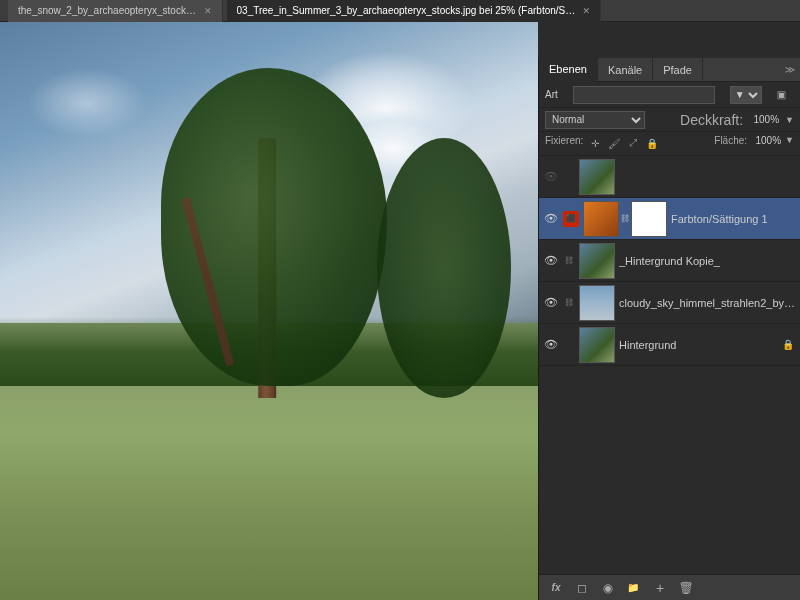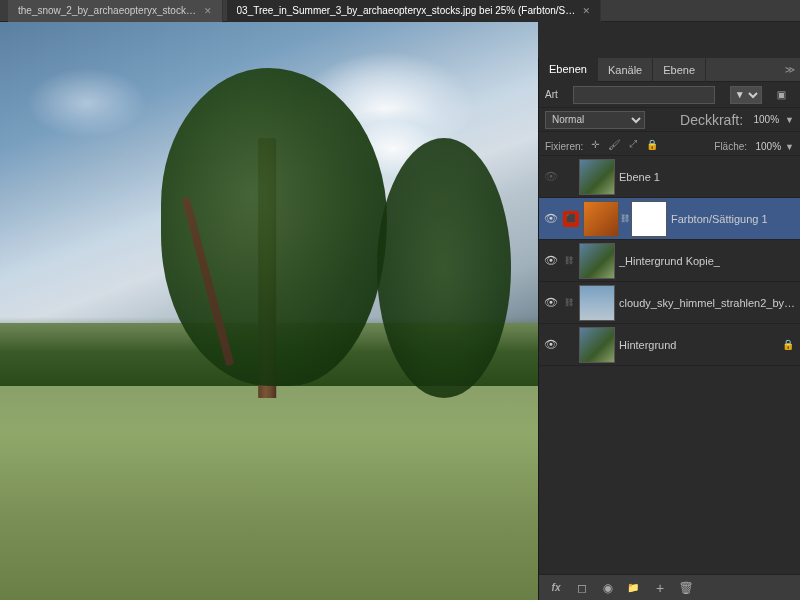--- a/index.html
+++ b/index.html
@@ -235,21 +235,21 @@
     .opacity-value {
       color: #ccc;
       font-size: 10px;
       width: 30px;
       text-align: right;
     }
 
     
     .fix-row {
       display: flex;
-      align-items: flex-end;
+      align-items: flex-start;
       padding: 3px 6px;
       gap: 4px;
       border-bottom: 1px solid #222;
       height: 24px;
     }
     .fix-label {
       color: #aaa;
       font-size: 10px;
     }
     .fix-icons {
@@ -463,21 +463,21 @@
   <div class="right-panel">
 
     <div class="panel-tabs">
       <div class="panel-tab active">
         <span>Ebenen</span>
       </div>
       <div class="panel-tab">
         <span>Kanäle</span>
       </div>
       <div class="panel-tab">
-        <span>Ebene</span>
+        <span>Pfade</span>
       </div>
       <div class="panel-collapse-btn">≫</div>
     </div>
 
     <div class="filter-row">
       <span class="filter-label">Art</span>
       <input class="filter-input" type="text" style="">
       <select class="filter-dropdown">
         <option>▼</option>
       </select>
@@ -509,21 +509,20 @@
       <span class="fill-value">100%</span>
       <span style="color:#aaa;font-size:9px;cursor:pointer;">▼</span>
     </div>
 
     <div class="layers-list">
 
       <div class="layer-item">
         <div class="layer-eye" style="color:#555;">👁</div>
         <div class="layer-chain"></div>
         <div class="layer-thumb layer-thumb-tree"></div>
-        <span class="layer-name">Ebene 1</span>
       </div>
 
       <div class="layer-item selected">
         <div class="layer-eye">👁</div>
         <div class="layer-adj-icon">⬛</div>
         <div class="thumb-pair">
           <div class="thumb-small layer-thumb-hue">
             <svg width="36" height="36" viewBox="0 0 36 36" xmlns="http://www.w3.org/2000/svg">
               <defs>
                 <linearGradient id="hg" x1="0" y1="0" x2="1" y2="1">

